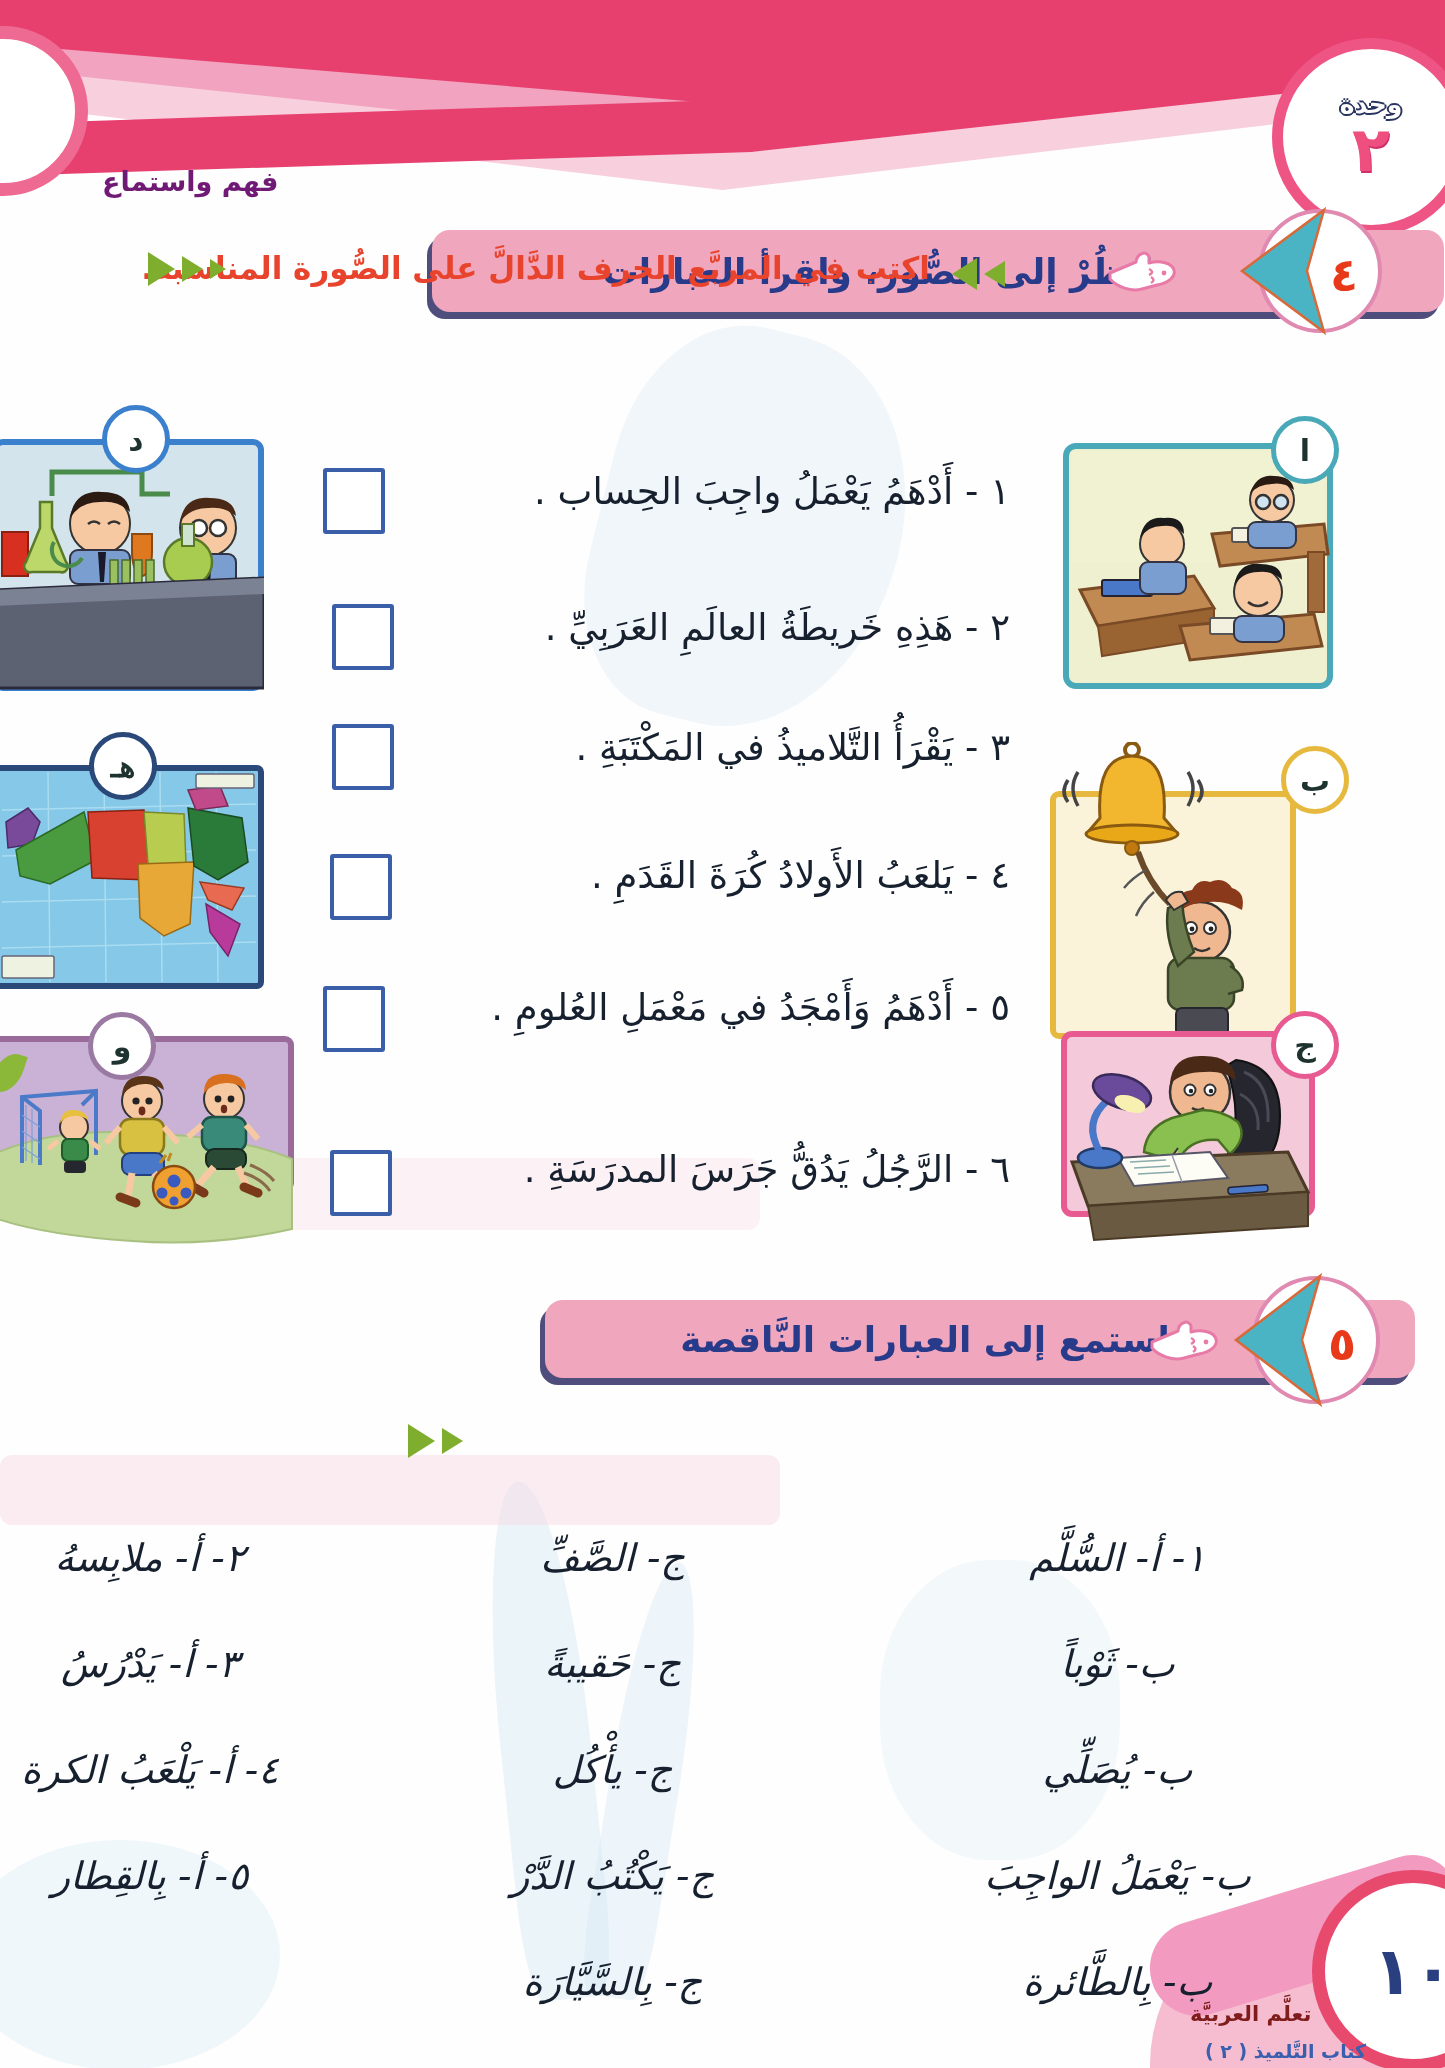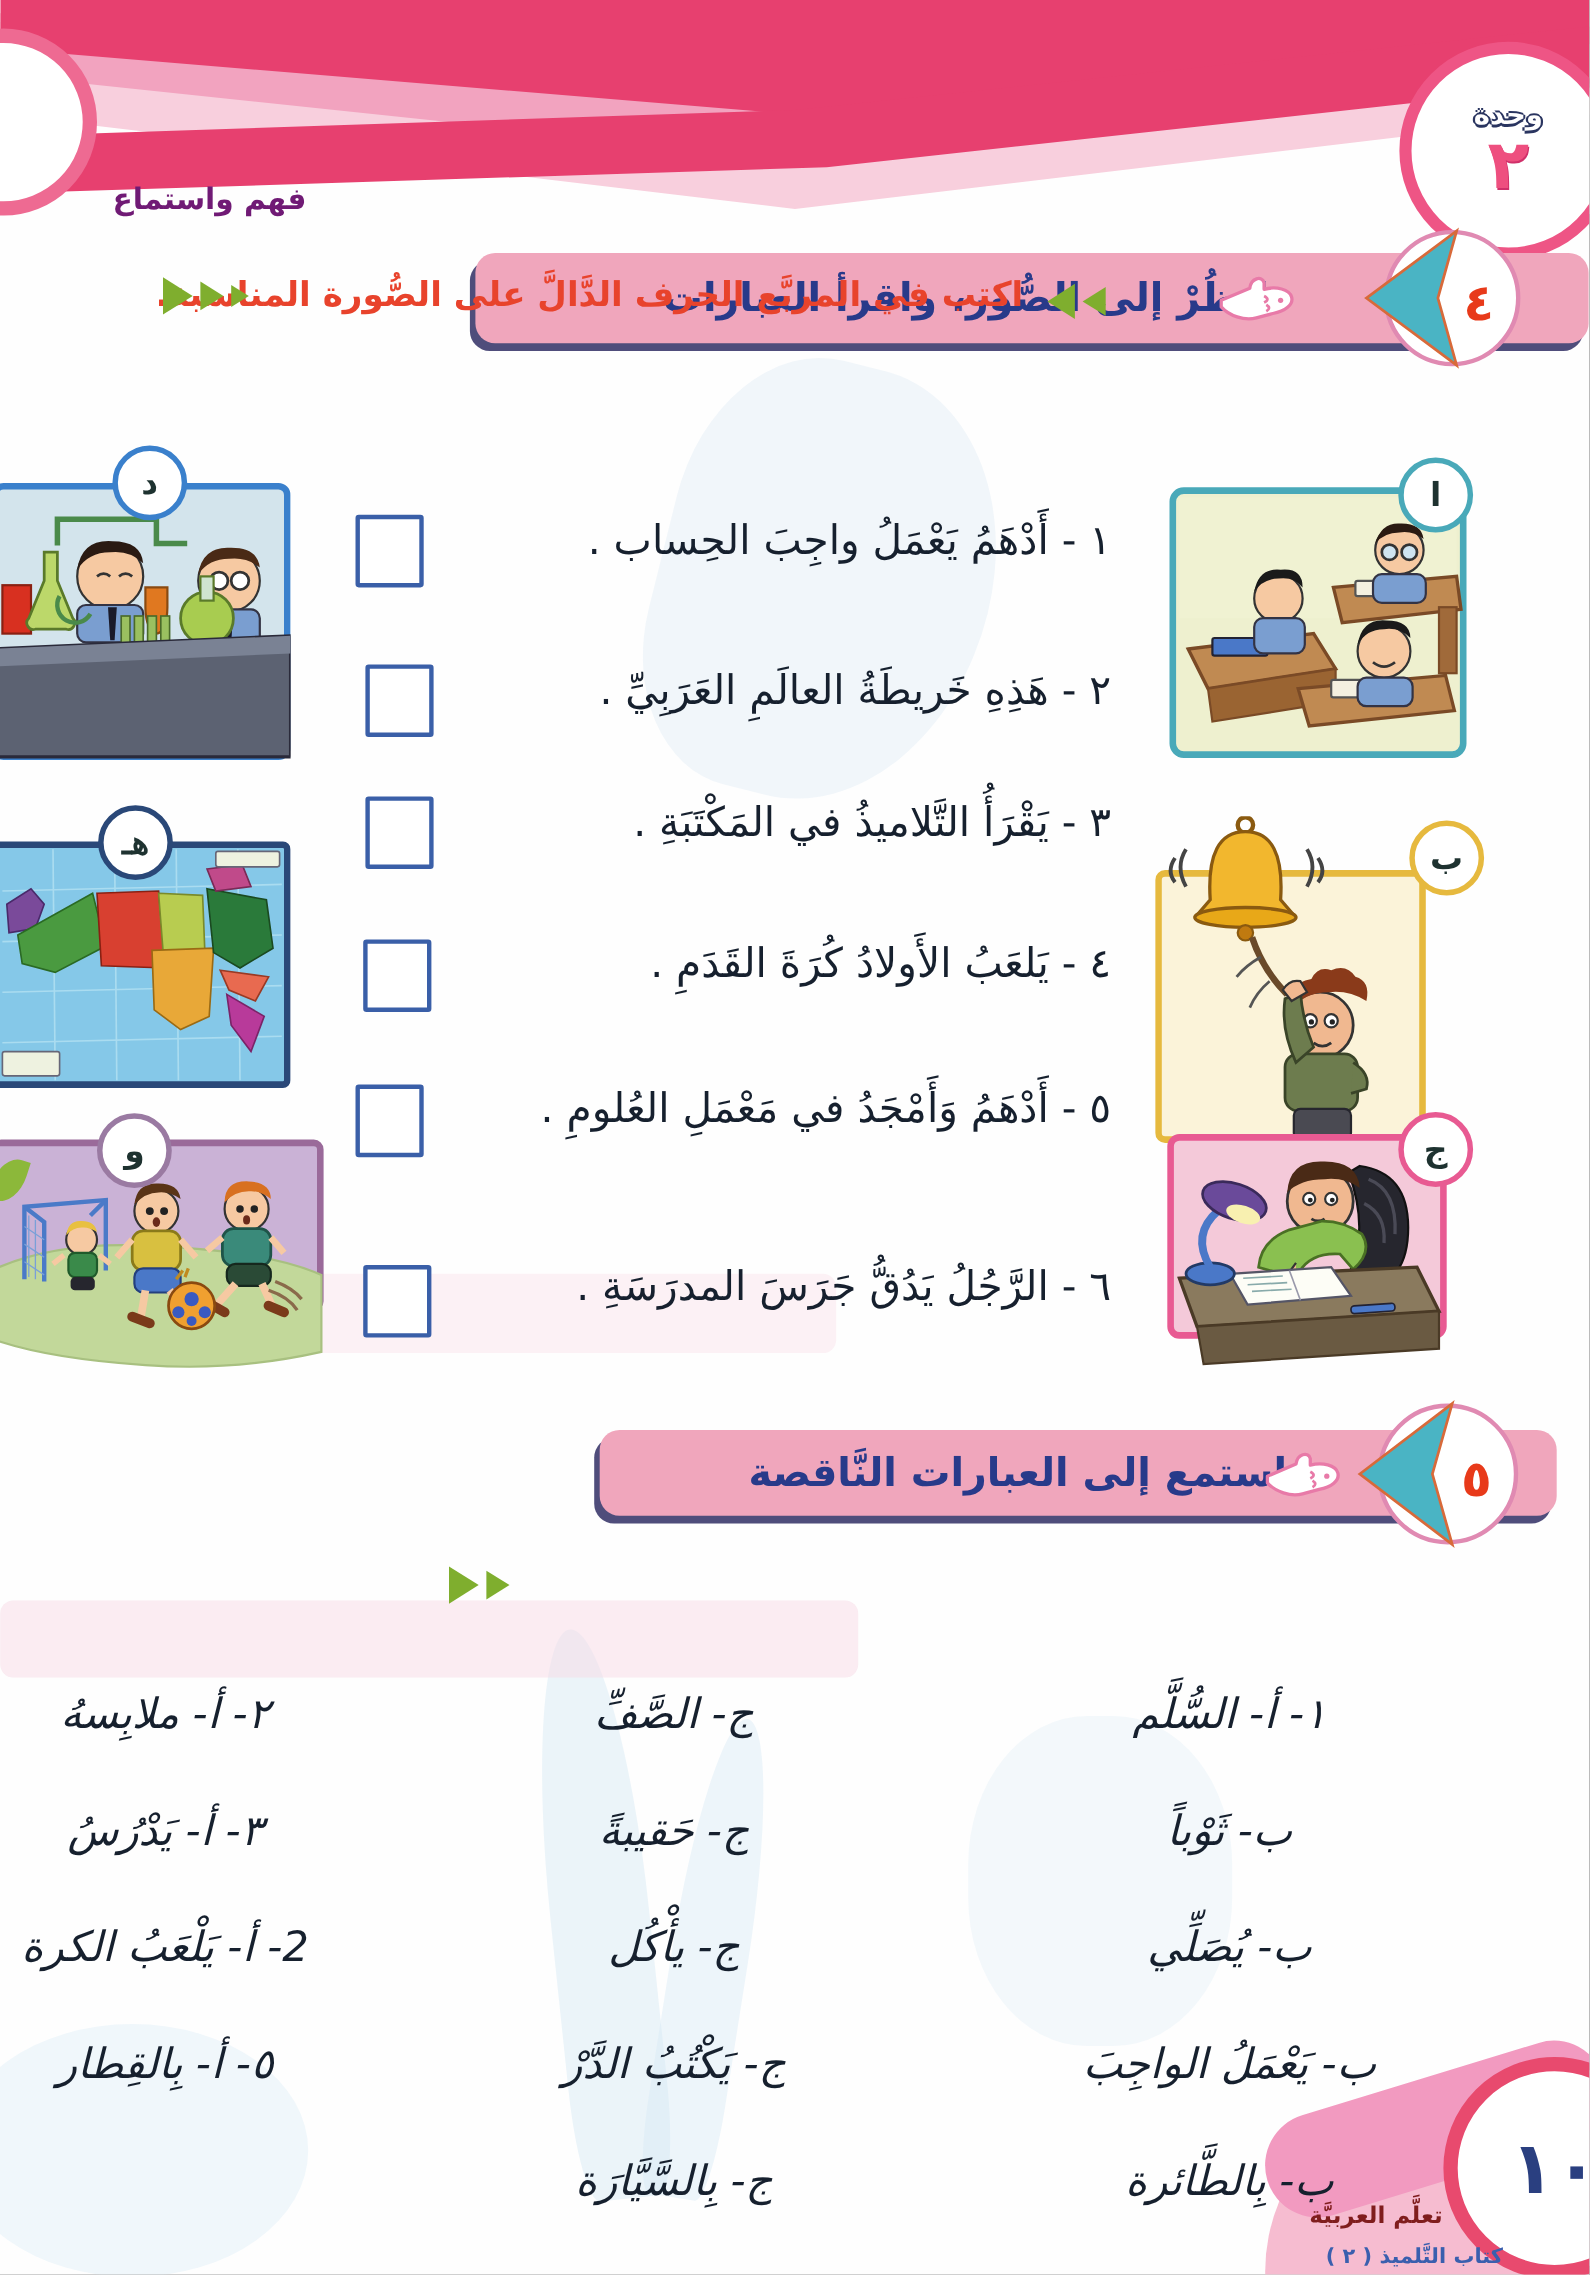--- a/index.html
+++ b/index.html
@@ -414,21 +414,21 @@
 
   <div class="opts">
     <div class="opt">١- أ- السُّلَّم</div>
     <div class="opt">ج- الصَّفِّ</div>
     <div class="opt">٢- أ- ملابِسهُ</div>
     <div class="opt">ب- ثَوْباً</div>
     <div class="opt">ج- حَقيبةً</div>
     <div class="opt">٣- أ- يَدْرُسُ</div>
     <div class="opt">ب- يُصَلِّي</div>
     <div class="opt">ج- يأْكُل</div>
-    <div class="opt">2- أ- يَلْعَبُ الكرة</div>
+    <div class="opt">٤- أ- يَلْعَبُ الكرة</div>
     <div class="opt">ب- يَعْمَلُ الواجِبَ</div>
     <div class="opt">ج- يَكْتُبُ الدَّرْ</div>
     <div class="opt">٥- أ- بِالقِطار</div>
     <div class="opt">ب- بِالطَّائرة</div>
     <div class="opt">ج- بِالسَّيَّارَة</div>
   </div>
 
   <div class="sw1"></div>
   <div class="sw2"></div>
   <div class="page-circle">

